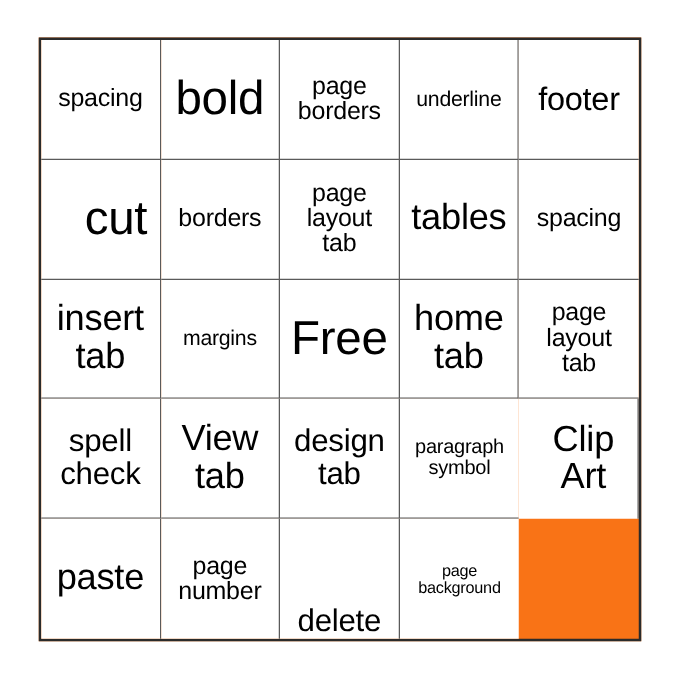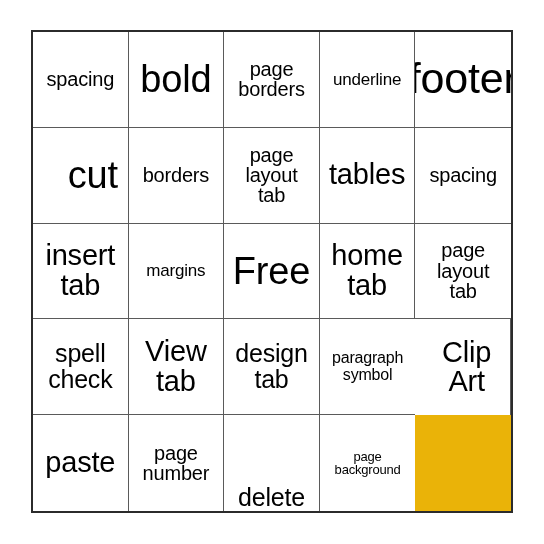--- a/index.html
+++ b/index.html
@@ -18,21 +18,21 @@
     overflow: hidden;
   }
   #bingo-card {
     position: absolute;
     left: 31px;
     top: 30px;
     width: 482px;
     height: 483px;
     box-sizing: border-box;
     border: 2px solid #fca5a5;
-    background: #eab308;
+    background: #f97316;
     display: grid;
     grid-template-columns: repeat(5, 1fr);
     grid-template-rows: repeat(5, 1fr);
   }
   .cell {
     position: relative;
     box-sizing: border-box;
     border-right: 1.5px solid #5a5a5a;
     border-bottom: 1.5px solid #5a5a5a;
     display: flex;
@@ -47,21 +47,21 @@
   .cell-text {
     color: #000000;
     text-align: center;
     line-height: 1.02;
     font-family: "Liberation Sans", sans-serif;
     font-weight: 400;
     white-space: pre-line;
     letter-spacing: -0.2px;
   }
   .sz-xl  { font-size: 38px; }
-  .sz-lg  { font-size: 43px; }
+  .sz-lg  { font-size: 26px; }
   .sz-md  { font-size: 29px; }
   .sz-sm  { font-size: 25px; }
   .sz-xs  { font-size: 20px; }
   .sz-xxs { font-size: 17px; }
   .sz-tiny{ font-size: 16px; }
   .sz-mini{ font-size: 13px; }
 </style>
 </head>
 <body>
 

